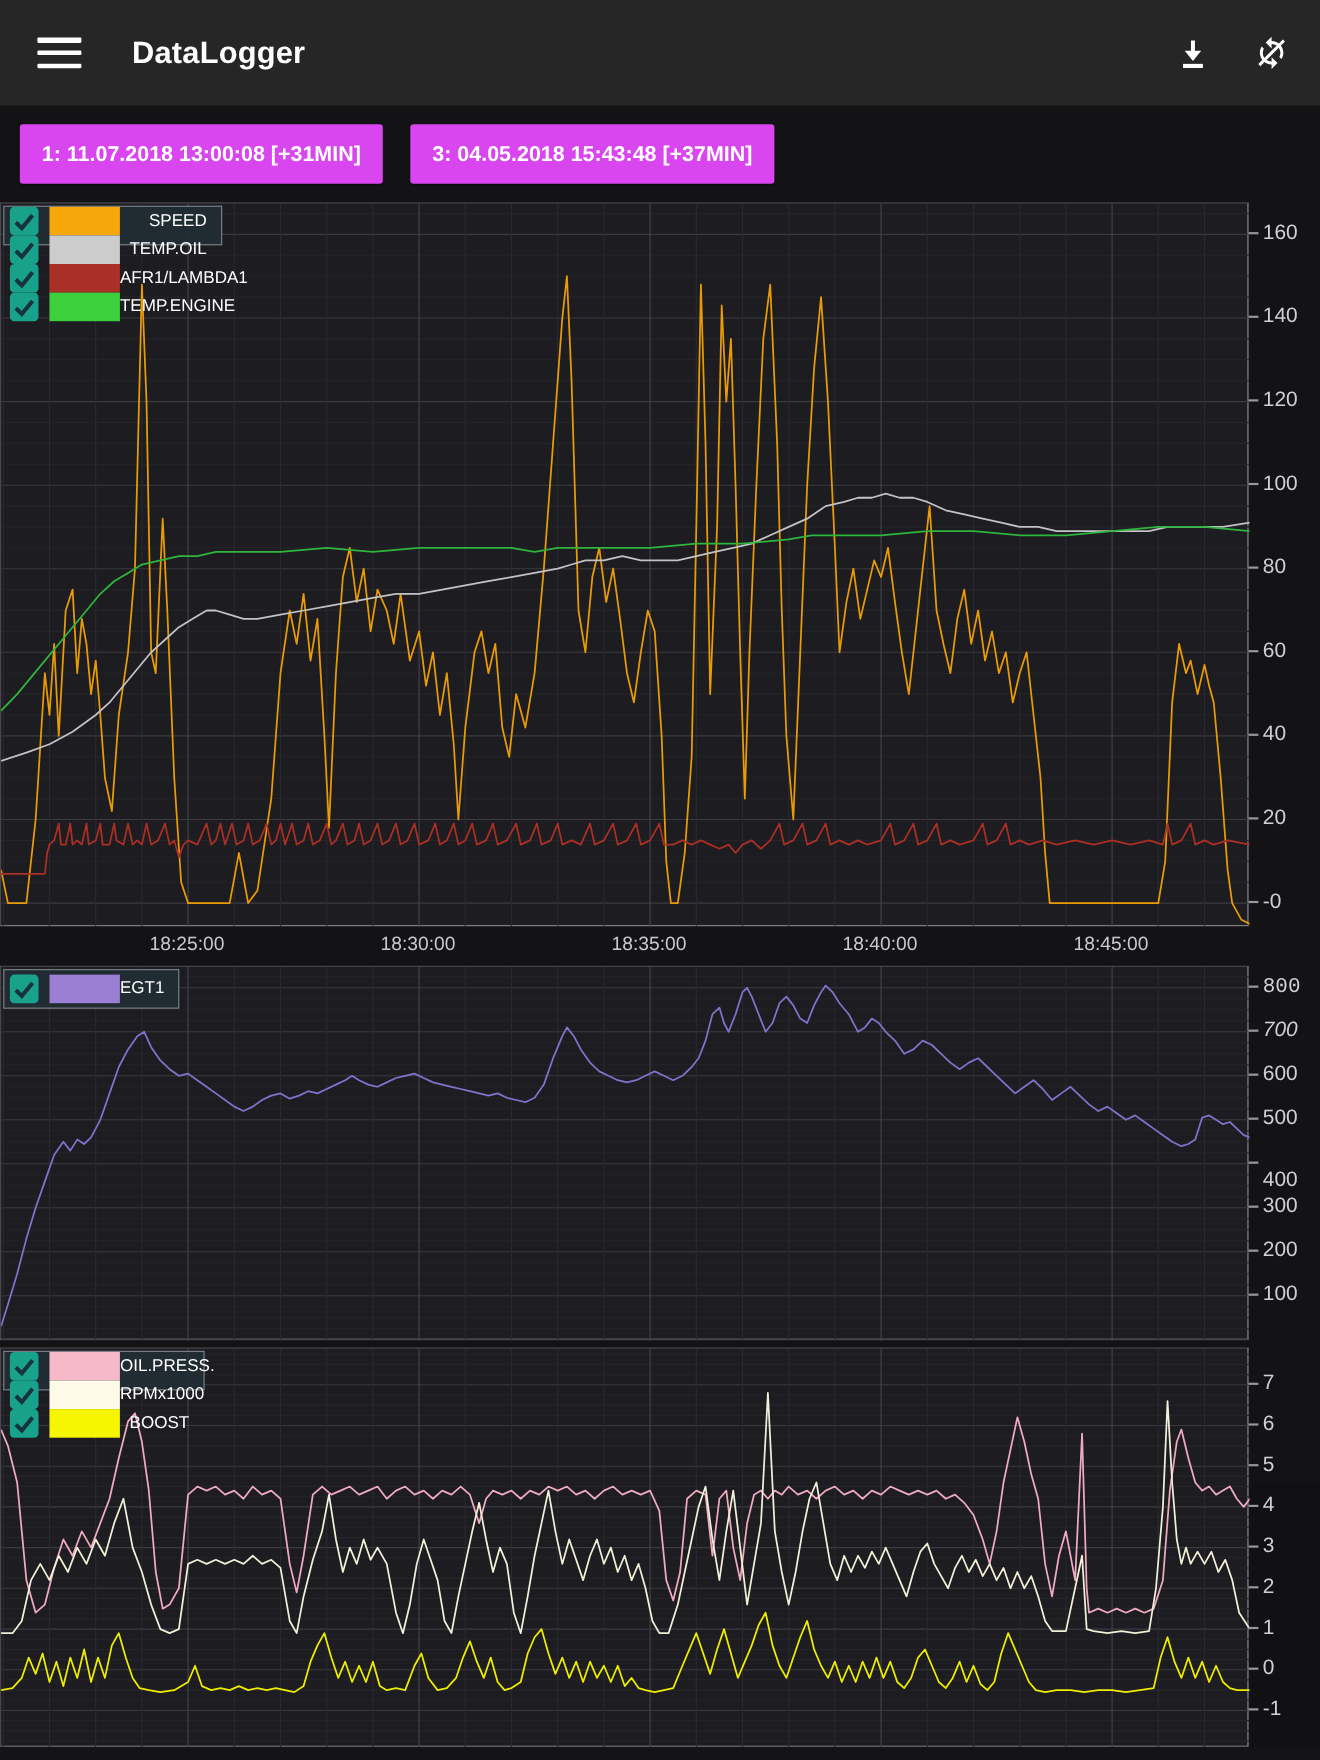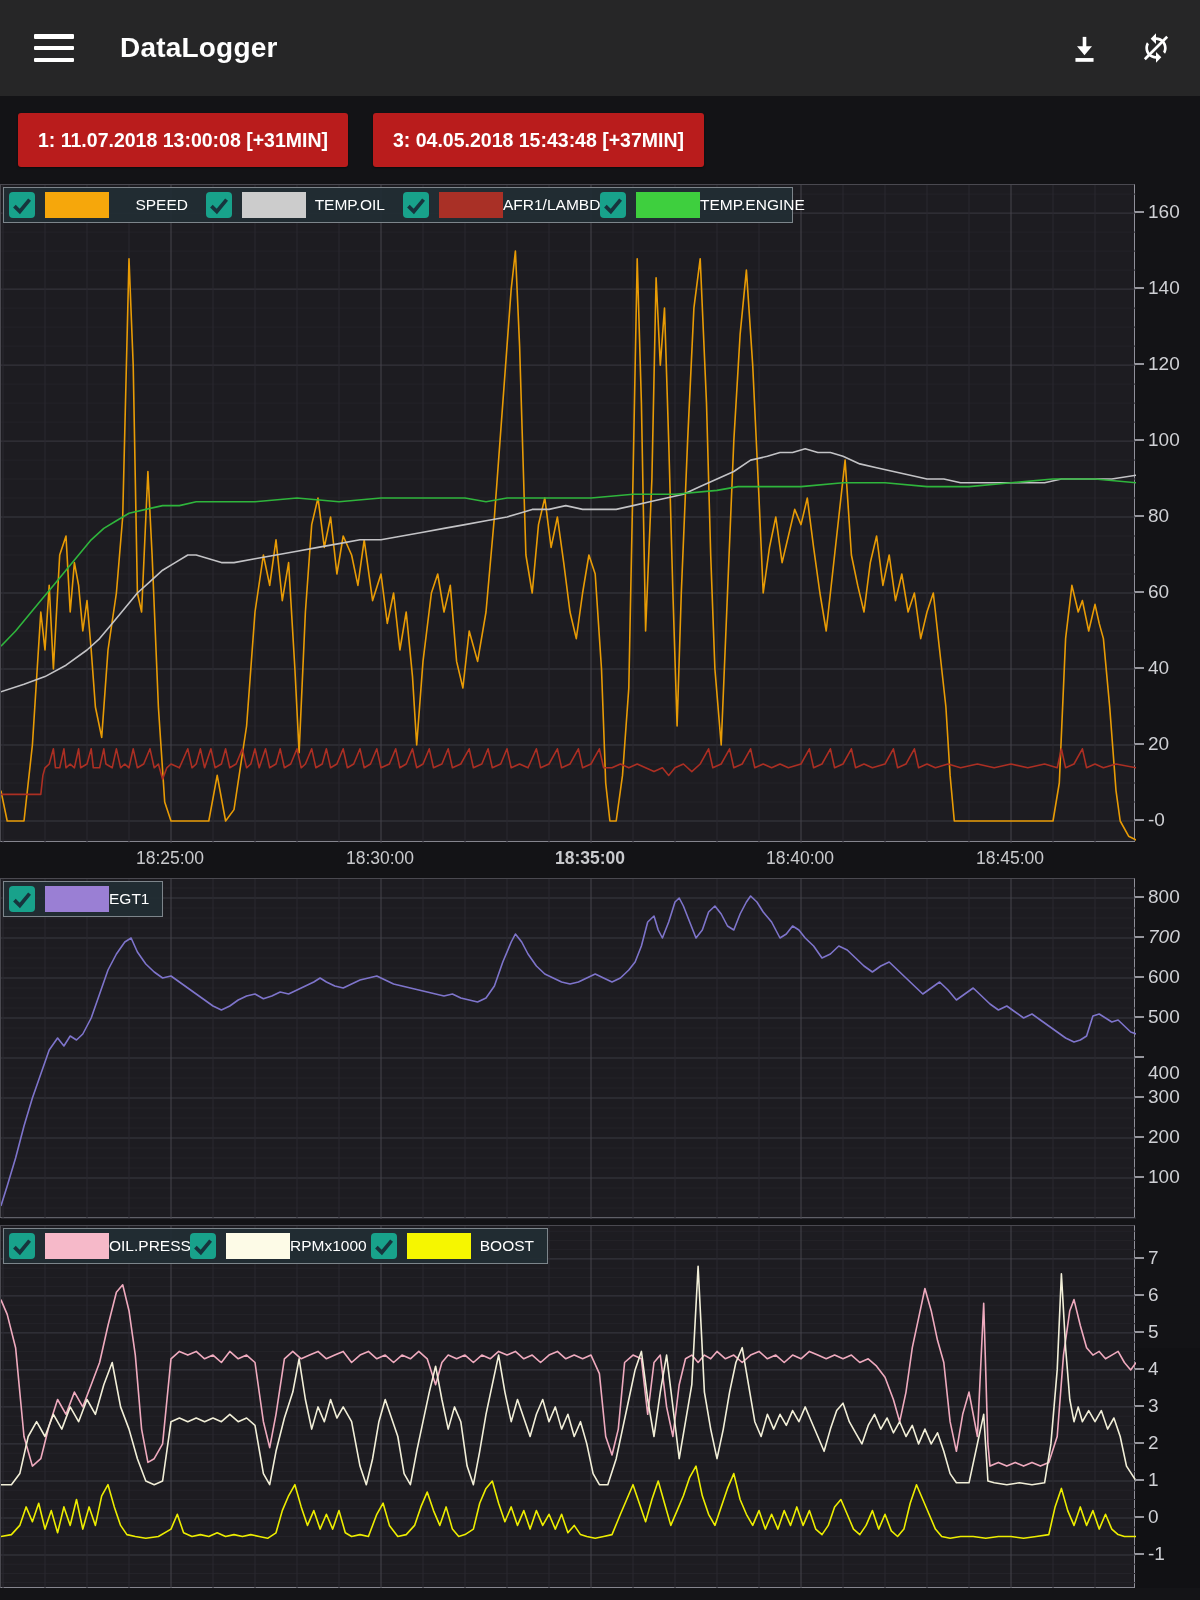--- a/index.html
+++ b/index.html
@@ -7,36 +7,36 @@
   .app{position:relative;width:1200px;height:1348px;background:#131316;}
   
   header{position:relative;height:96px;background:#262627;display:flex;align-items:center;}
   .menu-btn{width:40px;height:28px;margin-left:34px;display:flex;flex-direction:column;justify-content:space-between;cursor:pointer;}
   .menu-btn i{display:block;height:4.5px;background:#fff;border-radius:1px;}
   h1{color:#fff;font-size:28px;font-weight:bold;margin:0 0 0 46px;letter-spacing:.2px;}
   .actions{margin-left:auto;display:flex;align-items:center;gap:40px;padding-right:28px;}
   .actions svg{display:block;}
   
   .sessions{height:88px;display:flex;align-items:center;gap:25px;padding-left:18px;box-sizing:border-box;}
-  .sessions button{height:54px;background:#b91c1c;border:none;border-radius:3px;color:#fff;
+  .sessions button{height:54px;background:#d946ef;border:none;border-radius:3px;color:#fff;
     font-family:"Liberation Sans",sans-serif;font-size:19.5px;font-weight:bold;padding:12px 20px;cursor:pointer;
     box-shadow:0 1px 2px rgba(0,0,0,.5);}
   
   .panel{position:relative;width:1200px;}
   .plot{position:absolute;left:0;top:0;width:1135px;background:#1d1c21;box-sizing:border-box;
     border:1px solid #4a4950;border-right:1px solid #90909a;border-bottom:1px solid #85858e;}
   .plot svg{display:block;}
   .yaxis{position:absolute;left:1135px;top:0;width:65px;height:100%;}
   .ytick{position:absolute;left:13px;height:22px;line-height:22px;color:#cfd0d4;font-size:19px;}
   .ydash{position:absolute;left:0;width:9px;height:2px;background:#96969d;}
   .xaxis{position:absolute;left:0;width:1200px;height:32px;}
   .xtick{position:absolute;top:6px;width:140px;margin-left:-70px;text-align:center;color:#c9cacd;font-size:17.5px;}
   
   .legend{position:absolute;left:2px;top:2px;display:flex;align-items:center;height:36px;
-    background:rgba(33,45,52,.93);border:1px solid #7d858b;box-sizing:border-box;z-index:5;}
+    background:rgba(33,45,52,.93);border:1px solid #7d858b;box-sizing:border-box;z-index:5;flex-direction:column;}
   .li{display:flex;align-items:center;height:100%;}
   .cb{width:26px;height:26px;margin-left:5px;background:#18a28b;border-radius:4px;flex:0 0 auto;cursor:pointer;}
   .cb svg{display:block;width:26px;height:26px;}
   .sw{width:64px;height:26px;margin-left:10px;flex:0 0 auto;}
   .ll{margin-left:auto;padding-right:13px;color:#fff;font-size:15.5px;white-space:nowrap;}
   #legend0 .li{width:197px;}
   #legend1 .li{width:158px;}
   #legend2 .li{width:181px;}
   .bottom-strip{position:absolute;left:0;bottom:0;width:1200px;height:12px;background:#141417;}
 </style>
@@ -195,21 +195,21 @@
         <div class="ydash" style="top: 483.002px;"></div>
         <div class="ytick" style="top: 473.002px;">40</div>
         <div class="ydash" style="top: 558.984px;"></div>
         <div class="ytick" style="top: 548.984px;">20</div>
         <div class="ydash" style="top: 634.965px;"></div>
         <div class="ytick" style="top: 624.965px;">-0</div>
       </div>
     <div class="xaxis" id="xaxis0" style="top:658px">
         <div class="xtick" style="left: 170px;">18:25:00</div>
         <div class="xtick" style="left: 380px;">18:30:00</div>
-        <div class="xtick" style="left: 590px; font-weight: bold;">18:35:00</div>
+        <div class="xtick" style="left: 590px;">18:35:00</div>
         <div class="xtick" style="left: 800px;">18:40:00</div>
         <div class="xtick" style="left: 1010px;">18:45:00</div>
       </div>
   </section>
 
   <section class="panel" style="height:340px;margin-top:4px">
     <div class="plot" style="height:340px">
       <svg id="svg1" width="1135" height="340">
           <line x1="0" x2="1135" y1="339.0" y2="339.0" stroke="#3b3a42" stroke-width="1"></line>
           <line x1="0" x2="1135" y1="329.0" y2="329.0" stroke="#242329" stroke-width="1"></line>
@@ -281,21 +281,21 @@
                 <polyline points="5,13 10,18 19,7" stroke="#17343d" stroke-width="3.4" fill="none"></polyline>
               </svg>
             </div>
             <div class="sw" style="background: rgb(154, 127, 212);"></div>
             <span class="ll">EGT1</span>
           </div>
         </div>
     </div>
     <div class="yaxis" id="yaxis1" style="height:340px">
         <div class="ydash" style="top: 18px;"></div>
-        <div class="ytick" style="top: 8px;">800</div>
+        <div class="ytick" style="top: 8px; font-family: Liberation Mono, monospace;">800</div>
         <div class="ydash" style="top: 58px;"></div>
         <div class="ytick" style="top: 48px; font-style: italic;">700</div>
         <div class="ydash" style="top: 98px;"></div>
         <div class="ytick" style="top: 88px;">600</div>
         <div class="ydash" style="top: 138px;"></div>
         <div class="ytick" style="top: 128px;">500</div>
         <div class="ydash" style="top: 178px;"></div>
         <div class="ytick" style="top: 184px; text-align: right;">400</div>
         <div class="ydash" style="top: 218px;"></div>
         <div class="ytick" style="top: 208px;">300</div>

